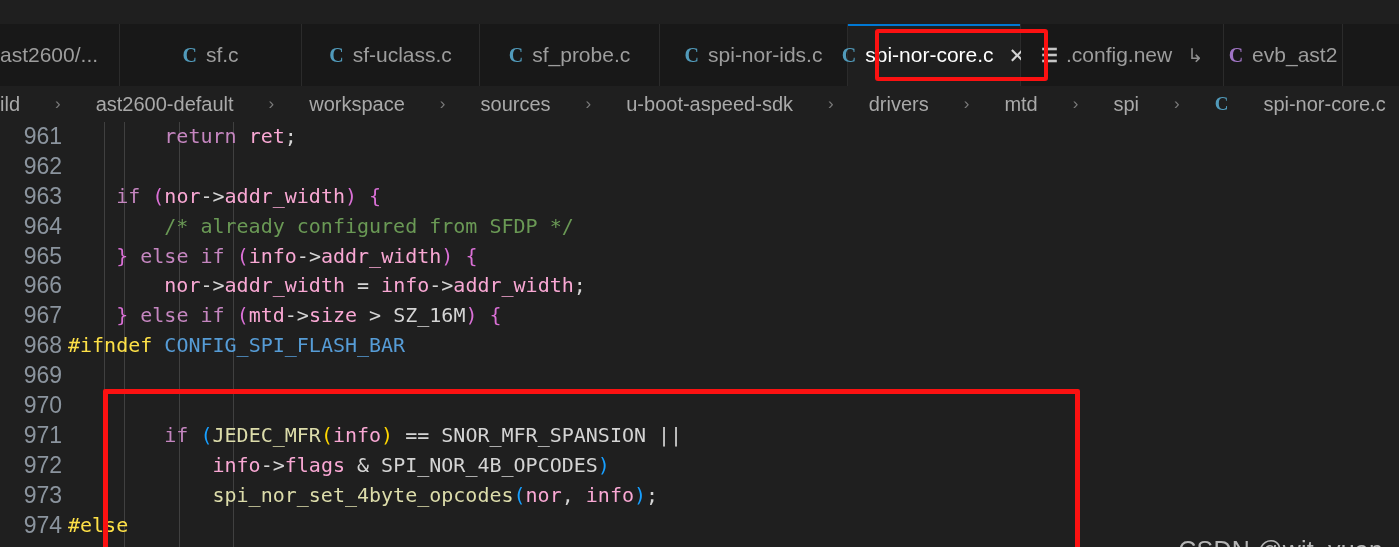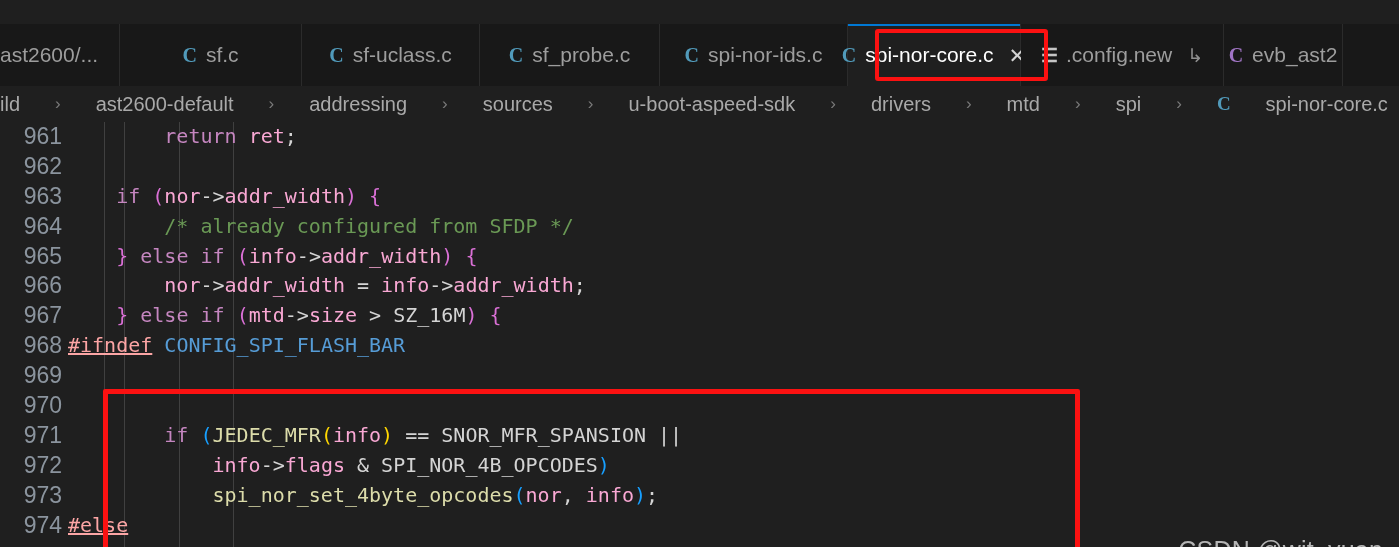--- a/index.html
+++ b/index.html
@@ -91,21 +91,21 @@
   .g1{left:104px;}
   .g2{left:124px;}
   .g3{left:179px;}
   .g4{left:233px;}
 
   
   .t-key{color:#c586c0;}
   .t-var{color:#f9a8d4;}      
   .t-plain{color:#d4d4d4;}
   .t-cmt{color:#6a9955;}      
-  .t-pp{color:#fca5a5;text-decoration:underline;}       
+  .t-pp{color:#fde047;}       
   .t-ppid{color:#569cd6;}     
   .t-fn{color:#dcdcaa;}       
   .t-br1{color:#ffd700;}
   .t-br2{color:#da70d6;}
   .t-br3{color:#179fff;}
 
   
   .redbox-outer{
     position:absolute;left:103px;top:267px;width:977px;height:230px;
     border:5px solid #fb1111;box-sizing:border-box;border-radius:2px;
@@ -164,21 +164,21 @@
         <span class="tlabel">evb_ast2</span>
       </div>
     </div>
   <div class="tab-redbox"></div>
 
   <div class="breadcrumb" id="breadcrumb">
       <span class="crumb">ild</span>
       <span class="crumb-sep">›</span>
       <span class="crumb">ast2600-default</span>
       <span class="crumb-sep">›</span>
-      <span class="crumb">addressing</span>
+      <span class="crumb">workspace</span>
       <span class="crumb-sep">›</span>
       <span class="crumb">sources</span>
       <span class="crumb-sep">›</span>
       <span class="crumb">u-boot-aspeed-sdk</span>
       <span class="crumb-sep">›</span>
       <span class="crumb">drivers</span>
       <span class="crumb-sep">›</span>
       <span class="crumb">mtd</span>
       <span class="crumb-sep">›</span>
       <span class="crumb">spi</span>

